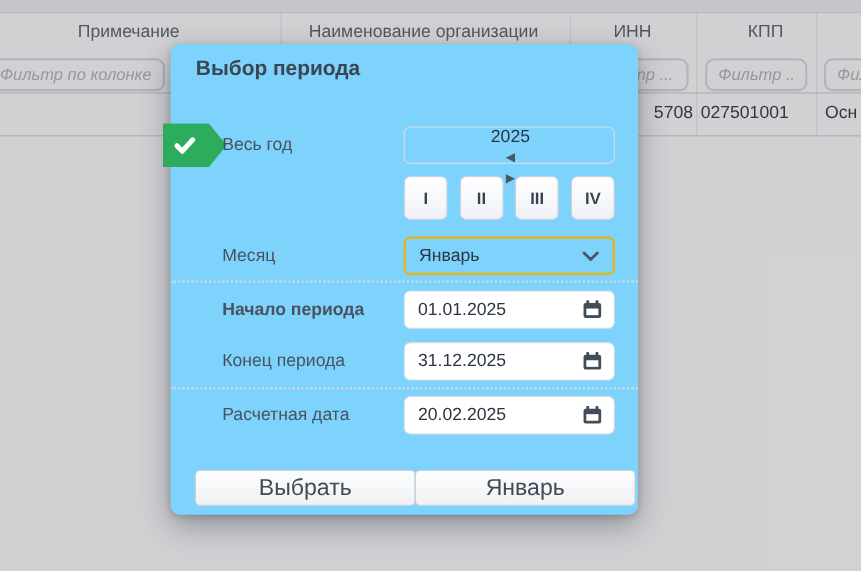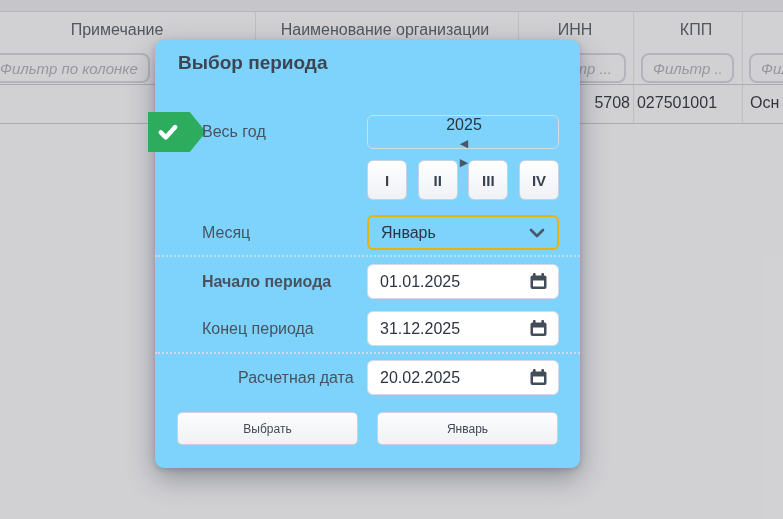--- a/index.html
+++ b/index.html
@@ -40,21 +40,21 @@
 
   .select-box { height:35px; border:2px solid #eab308; border-radius:6px; display:flex; align-items:center; padding:0 12px; cursor:pointer; }
   .select-val { flex:1; font-size:16px; color:#2c3542; }
 
   .date-wrap { position:relative; height:34px; }
   .date-input { width:100%; height:35px; border:1px solid #d6dae3; border-radius:6px; padding:0 40px 0 12px; font-family:"Liberation Sans", sans-serif; font-size:16px; color:#2c3542; outline:none; background:#fff; }
   .cal-icon { position:absolute; right:11px; top:8px; cursor:pointer; }
 
   .dotted { position:absolute; left:0; width:100%; border-top:2px dotted #d4d7e5; }
 
-  .modal-btn { position:absolute; top:372px; width:181px; height:33px; border:1px solid #ccd0d9; border-radius:5px; background:linear-gradient(#fdfdfe,#eff1f4); font-family:"Liberation Sans", sans-serif; font-size:12px; color:#414a56; cursor:pointer; }
+  .modal-btn { position:absolute; top:387px; width:201px; height:33px; border:1px solid #ccd0d9; border-radius:5px; background:linear-gradient(#fdfdfe,#eff1f4); font-family:"Liberation Sans", sans-serif; font-size:21px; color:#414a56; cursor:pointer; }
   .btn-select { left:22px; }
   .btn-cancel { left:222px; }
 </style>
 </head>
 <body>
 
 <div class="stage">
 
   <div class="bg-table">
     <div class="top-strip"></div>
@@ -148,21 +148,21 @@
             <rect x="1.5" y="3.5" width="16" height="13.5" rx="2" fill="#434c59"></rect>
             <rect x="4" y="8.5" width="11" height="6" fill="#ffffff"></rect>
           </svg>
         </span>
       </div>
     </div>
 
     <div class="dotted" style="top:312px;"></div>
 
     <div class="row" style="top:320px; height:35px;">
-      <div class="row-label" style="line-height:35px;margin-left:36px;">Расчетная дата</div>
+      <div class="row-label" style="line-height:35px;">Расчетная дата</div>
       <div class="ctrl date-wrap">
         <input class="date-input" value="20.02.2025" style="">
         <span class="cal-icon">
           <svg width="19" height="19" viewBox="0 0 19 19">
             <rect x="4" y="1" width="2.6" height="4" rx="0.8" fill="#434c59"></rect>
             <rect x="12.4" y="1" width="2.6" height="4" rx="0.8" fill="#434c59"></rect>
             <rect x="1.5" y="3.5" width="16" height="13.5" rx="2" fill="#434c59"></rect>
             <rect x="4" y="8.5" width="11" height="6" fill="#ffffff"></rect>
           </svg>
         </span>

